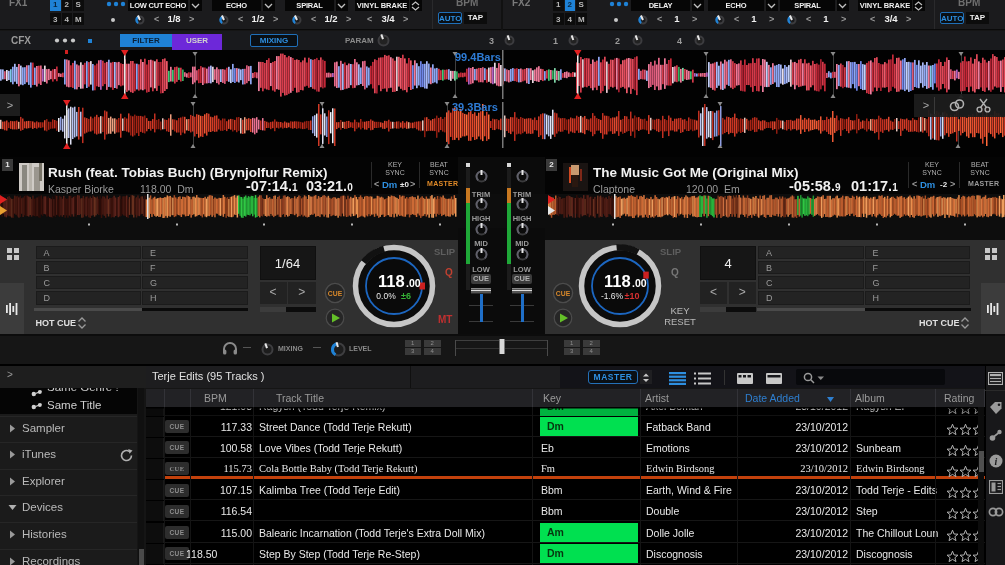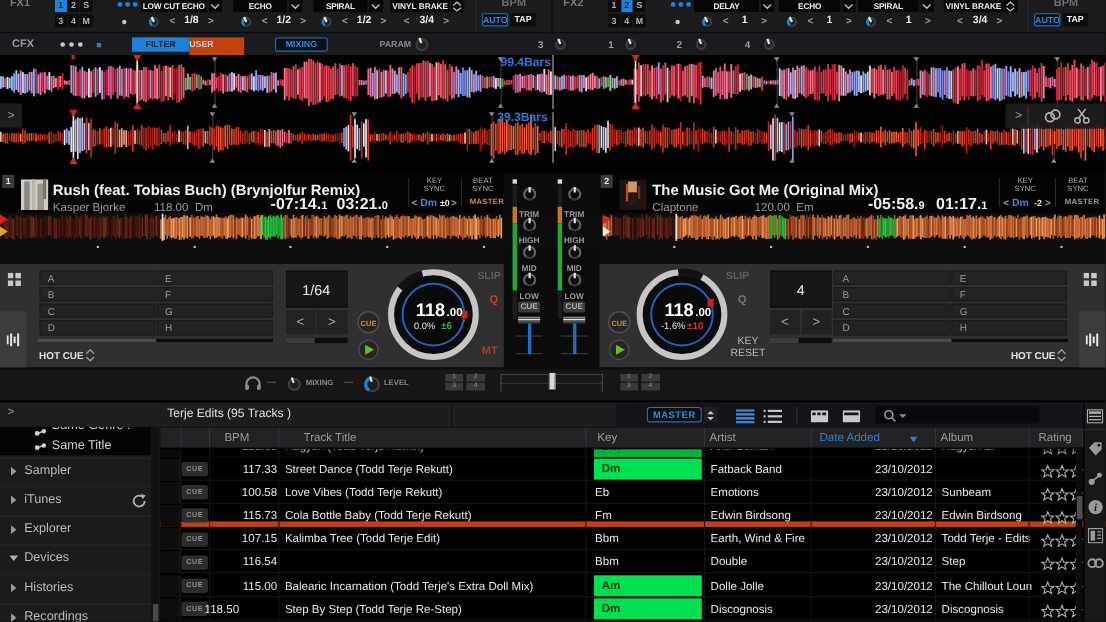--- a/index.html
+++ b/index.html
@@ -138,21 +138,21 @@
 <div class="ab" style="left:501px;top:0;width:2px;height:30px;background:#111"></div>
 <div class="ab" style="left:0;top:31px;width:1005px;height:19px;background:#191a1d"></div>
 <div class="ab lbl" style="left:11px;top:35px;font-size:10px;color:#9a9a9a">CFX</div>
 <svg class="ab" style="left:54px;top:38px" width="24" height="5">
     <circle cx="3" cy="2.5" r="2.1" fill="#c8c8c8"></circle>
     <circle cx="11" cy="2.5" r="2.1" fill="#c8c8c8"></circle>
     <circle cx="19" cy="2.5" r="2.1" fill="#c8c8c8"></circle>
   </svg>
 <div class="ab" style="left:88px;top:38.5px;width:4px;height:4px;background:#1f82d6"></div>
 <div class="ab" style="left:120px;top:34px;width:52px;height:13px;background:#1f82d6;color:#0a2036;font-size:8px;font-weight:bold;text-align:center;line-height:13px">FILTER</div>
-<div class="ab" style="left:172px;top:34px;width:50px;height:20px;background:#c2410c;color:#d0d0d0;font-size:8px;font-weight:bold;line-height:13px">USER</div>
+<div class="ab" style="left:172px;top:34px;width:50px;height:20px;background:#6d28d9;color:#d0d0d0;font-size:8px;font-weight:bold;text-align:center;line-height:13px">USER</div>
 <div class="ab" style="left:250px;top:34px;width:48px;height:13px;border:1px solid #1f6fb8;border-radius:2px;background:#0a0f14;color:#2e8fe0;font-size:8px;font-weight:bold;text-align:center;line-height:11px">MIXING</div>
 <div class="ab lbl" style="left:345px;top:36px;font-size:8px;color:#8a8a8a">PARAM</div>
 <svg style="position:absolute;left:376px;top:33px" width="15" height="15">
     <circle cx="7.5" cy="7.5" r="5.0" fill="#222"></circle>
     <circle cx="7.5" cy="7.5" r="5.0" fill="none" stroke="#3c3c3f" stroke-width="2"></circle>
     <line x1="7.0" y1="6.1" x2="5.3" y2="1.4" stroke="#e8e8e8" stroke-width="2"></line>
   </svg>
 <div class="ab lbl" style="left:489px;top:36px;font-size:9px;color:#9a9a9a">3</div>
 <svg style="position:absolute;left:503px;top:34px" width="13" height="13">
     <circle cx="6.5" cy="6.5" r="4.0" fill="#222"></circle>
@@ -2344,21 +2344,21 @@
     <div class="ab" style="left:600px;top:4px;width:102px;text-align:right;font-size:10.5px;color:#e8e8e8">23/10/2012</div>
     <div class="ab" style="left:710px;top:4px;font-size:10.5px;color:#e8e8e8;white-space:nowrap;width:84px;overflow:hidden">Sunbeam</div>
     <div class="ab" style="left:800px;top:3px;white-space:nowrap"><svg width="13" height="13" style="vertical-align:-2px">
         <path d="M6.5 1.2 L8 5 L12 5.2 L8.9 7.7 L10 11.6 L6.5 9.4 L3 11.6 L4.1 7.7 L1 5.2 L5 5 z" fill="none" stroke="#b0b0b0" stroke-width="1"></path>
       </svg><svg width="13" height="13" style="vertical-align:-2px">
         <path d="M6.5 1.2 L8 5 L12 5.2 L8.9 7.7 L10 11.6 L6.5 9.4 L3 11.6 L4.1 7.7 L1 5.2 L5 5 z" fill="none" stroke="#b0b0b0" stroke-width="1"></path>
       </svg><svg width="13" height="13" style="vertical-align:-2px">
         <path d="M6.5 1.2 L8 5 L12 5.2 L8.9 7.7 L10 11.6 L6.5 9.4 L3 11.6 L4.1 7.7 L1 5.2 L5 5 z" fill="none" stroke="#b0b0b0" stroke-width="1"></path>
       </svg></div>
   </div>
-<div class="ab" style="left:146px;top:458.9px;width:859px;height:20px;border-bottom:5px solid #c2410c;">
+<div class="ab" style="left:146px;top:458.9px;width:859px;height:20px;border-bottom:3px solid #c2410c;font-family:Liberation Serif, serif;">
     <div class="ab" style="left:0;top:0;width:18px;height:20px;background:#0d0d0d;border-right:1px solid #1a1a1a"></div>
     <div class="ab" style="left:19px;top:3.5px;width:24px;height:13px;background:#2d2d2d;border-radius:2px;color:#8f8f8f;font-size:6.5px;font-weight:bold;text-align:center;line-height:13px;letter-spacing:0.5px">CUE</div>
     <div class="ab" style="left:40px;top:4px;width:66px;text-align:right;font-size:10.5px;color:#e8e8e8">115.73</div>
     <div class="ab" style="left:113px;top:4px;font-size:10.5px;color:#e8e8e8;white-space:nowrap">Cola Bottle Baby (Todd Terje Rekutt)</div>
     <div class="ab" style="left:395px;top:4px;font-size:10.5px;color:#e8e8e8">Fm</div>
     <div class="ab" style="left:500px;top:4px;font-size:10.5px;color:#e8e8e8;white-space:nowrap">Edwin Birdsong</div>
     <div class="ab" style="left:600px;top:4px;width:102px;text-align:right;font-size:10.5px;color:#e8e8e8">23/10/2012</div>
     <div class="ab" style="left:710px;top:4px;font-size:10.5px;color:#e8e8e8;white-space:nowrap;width:84px;overflow:hidden">Edwin Birdsong</div>
     <div class="ab" style="left:800px;top:3px;white-space:nowrap"><svg width="13" height="13" style="vertical-align:-2px">
         <path d="M6.5 1.2 L8 5 L12 5.2 L8.9 7.7 L10 11.6 L6.5 9.4 L3 11.6 L4.1 7.7 L1 5.2 L5 5 z" fill="none" stroke="#b0b0b0" stroke-width="1"></path>

